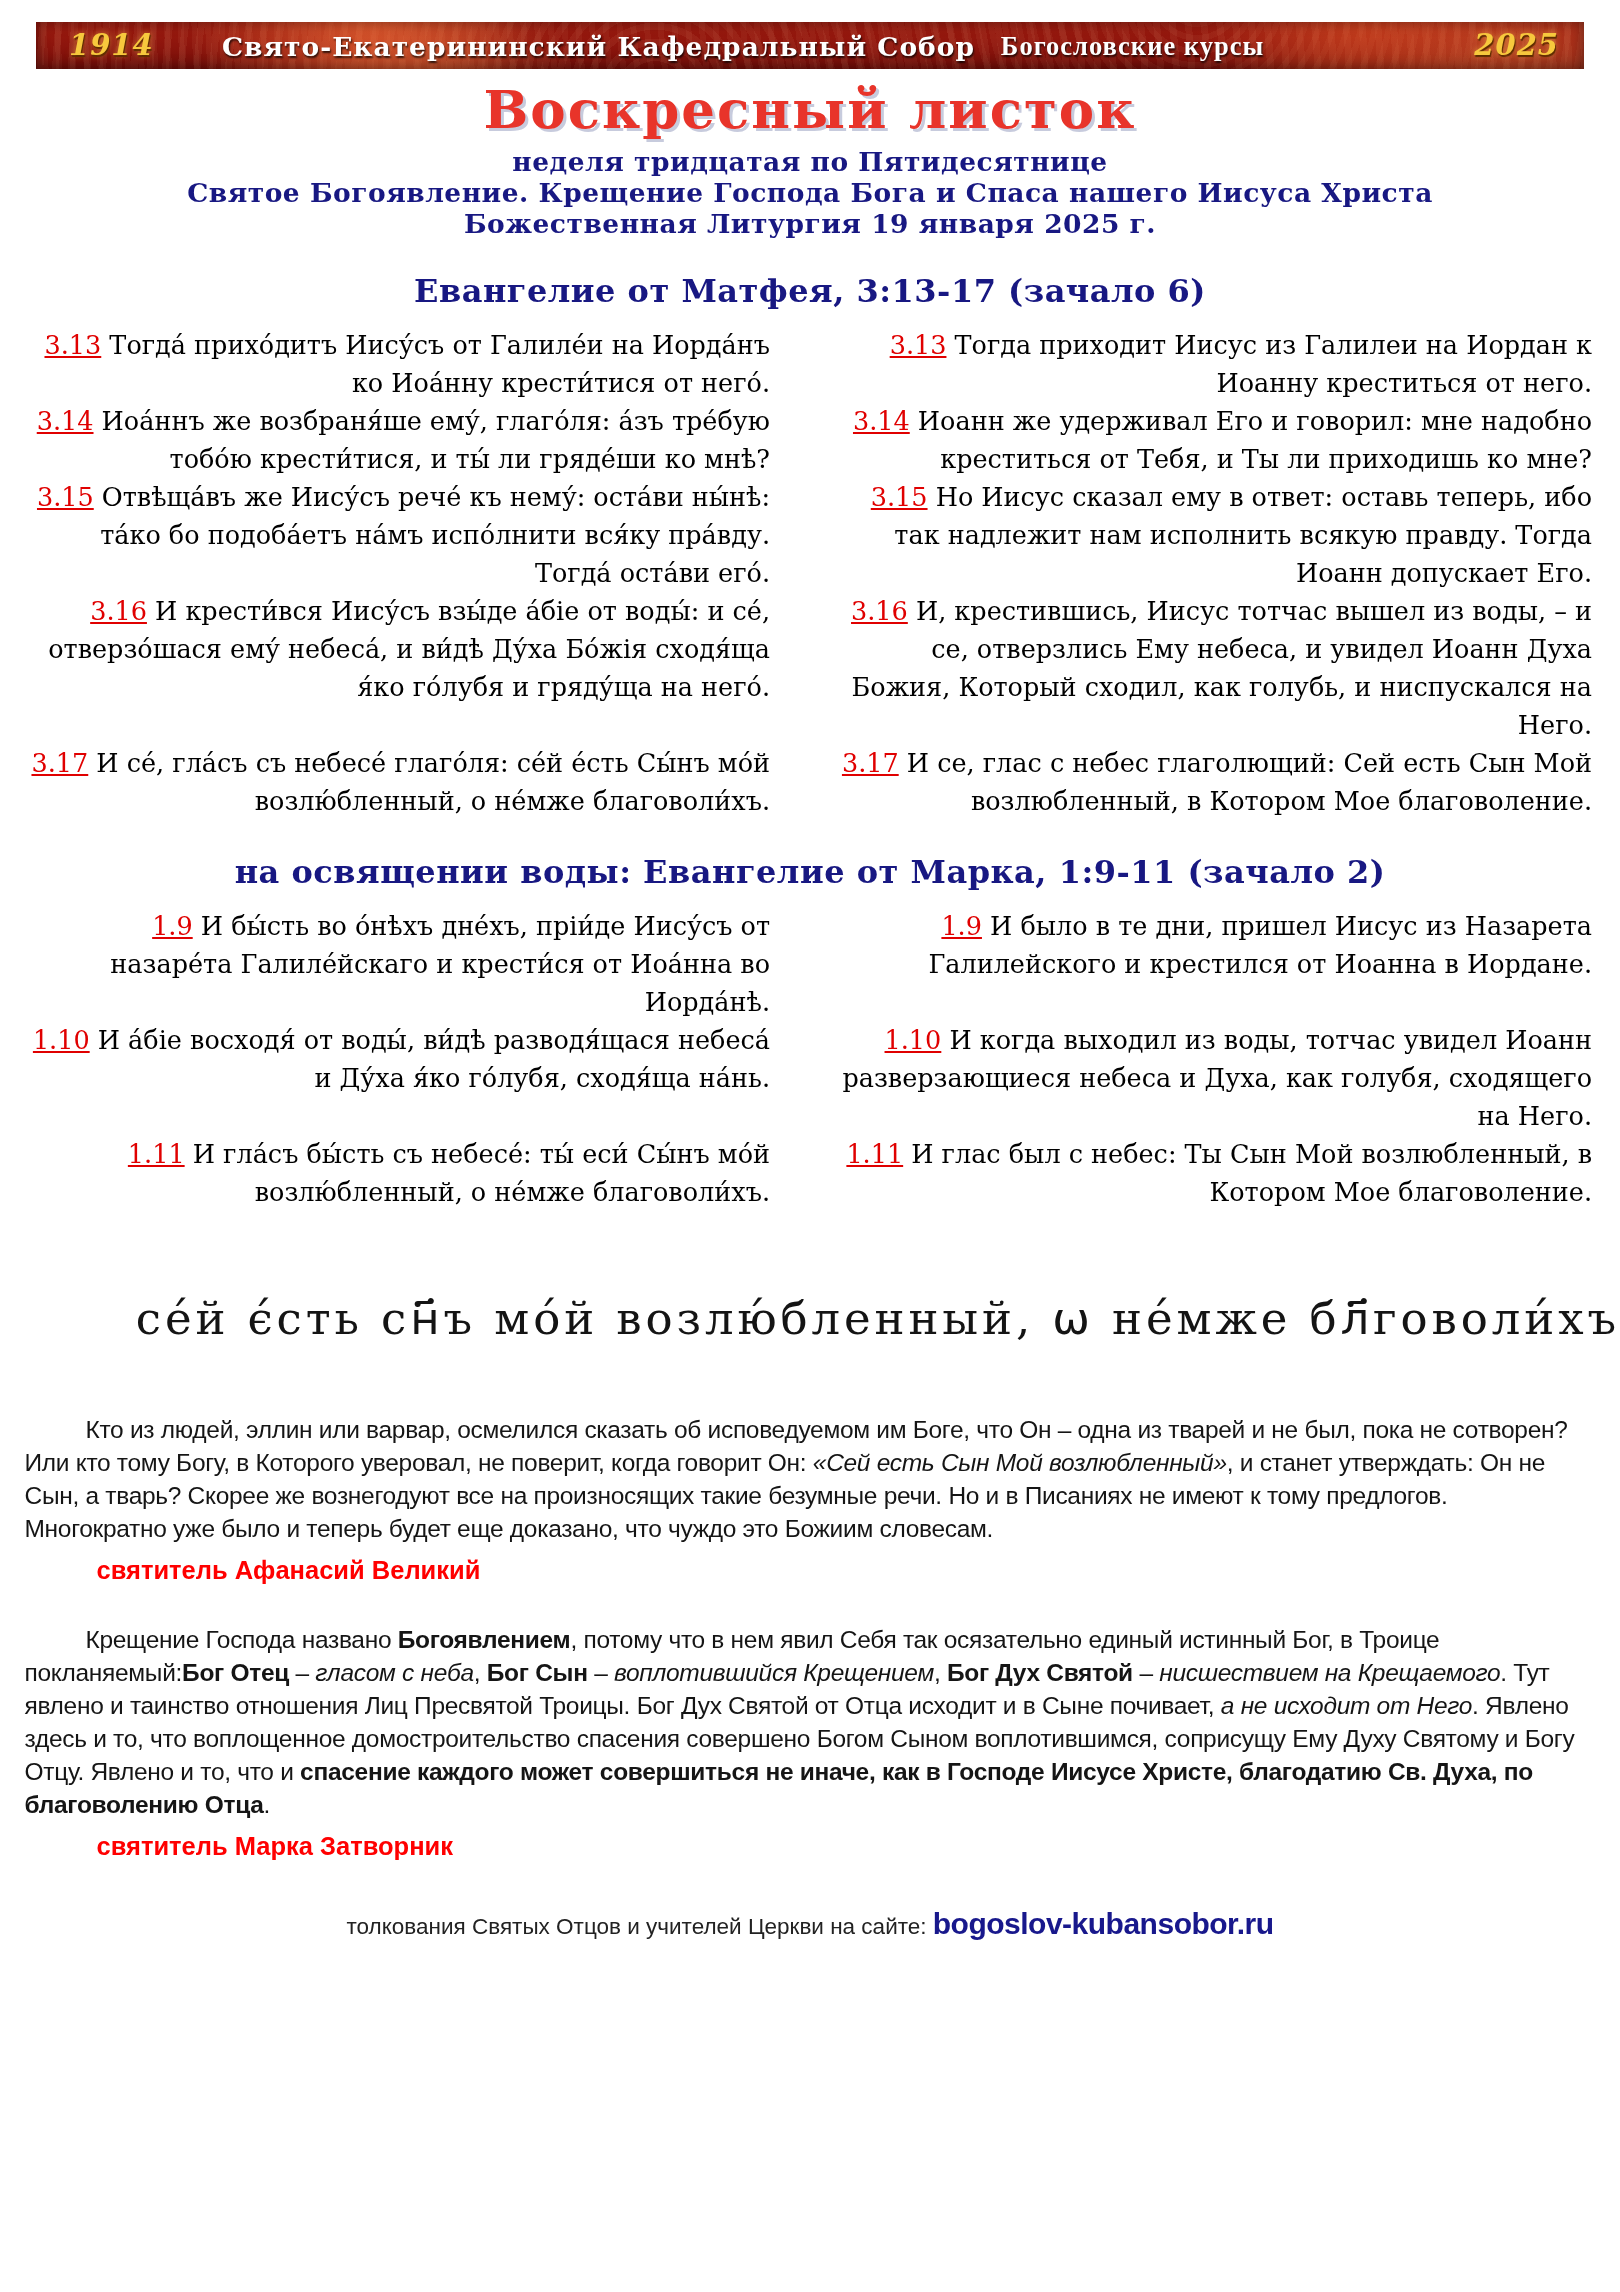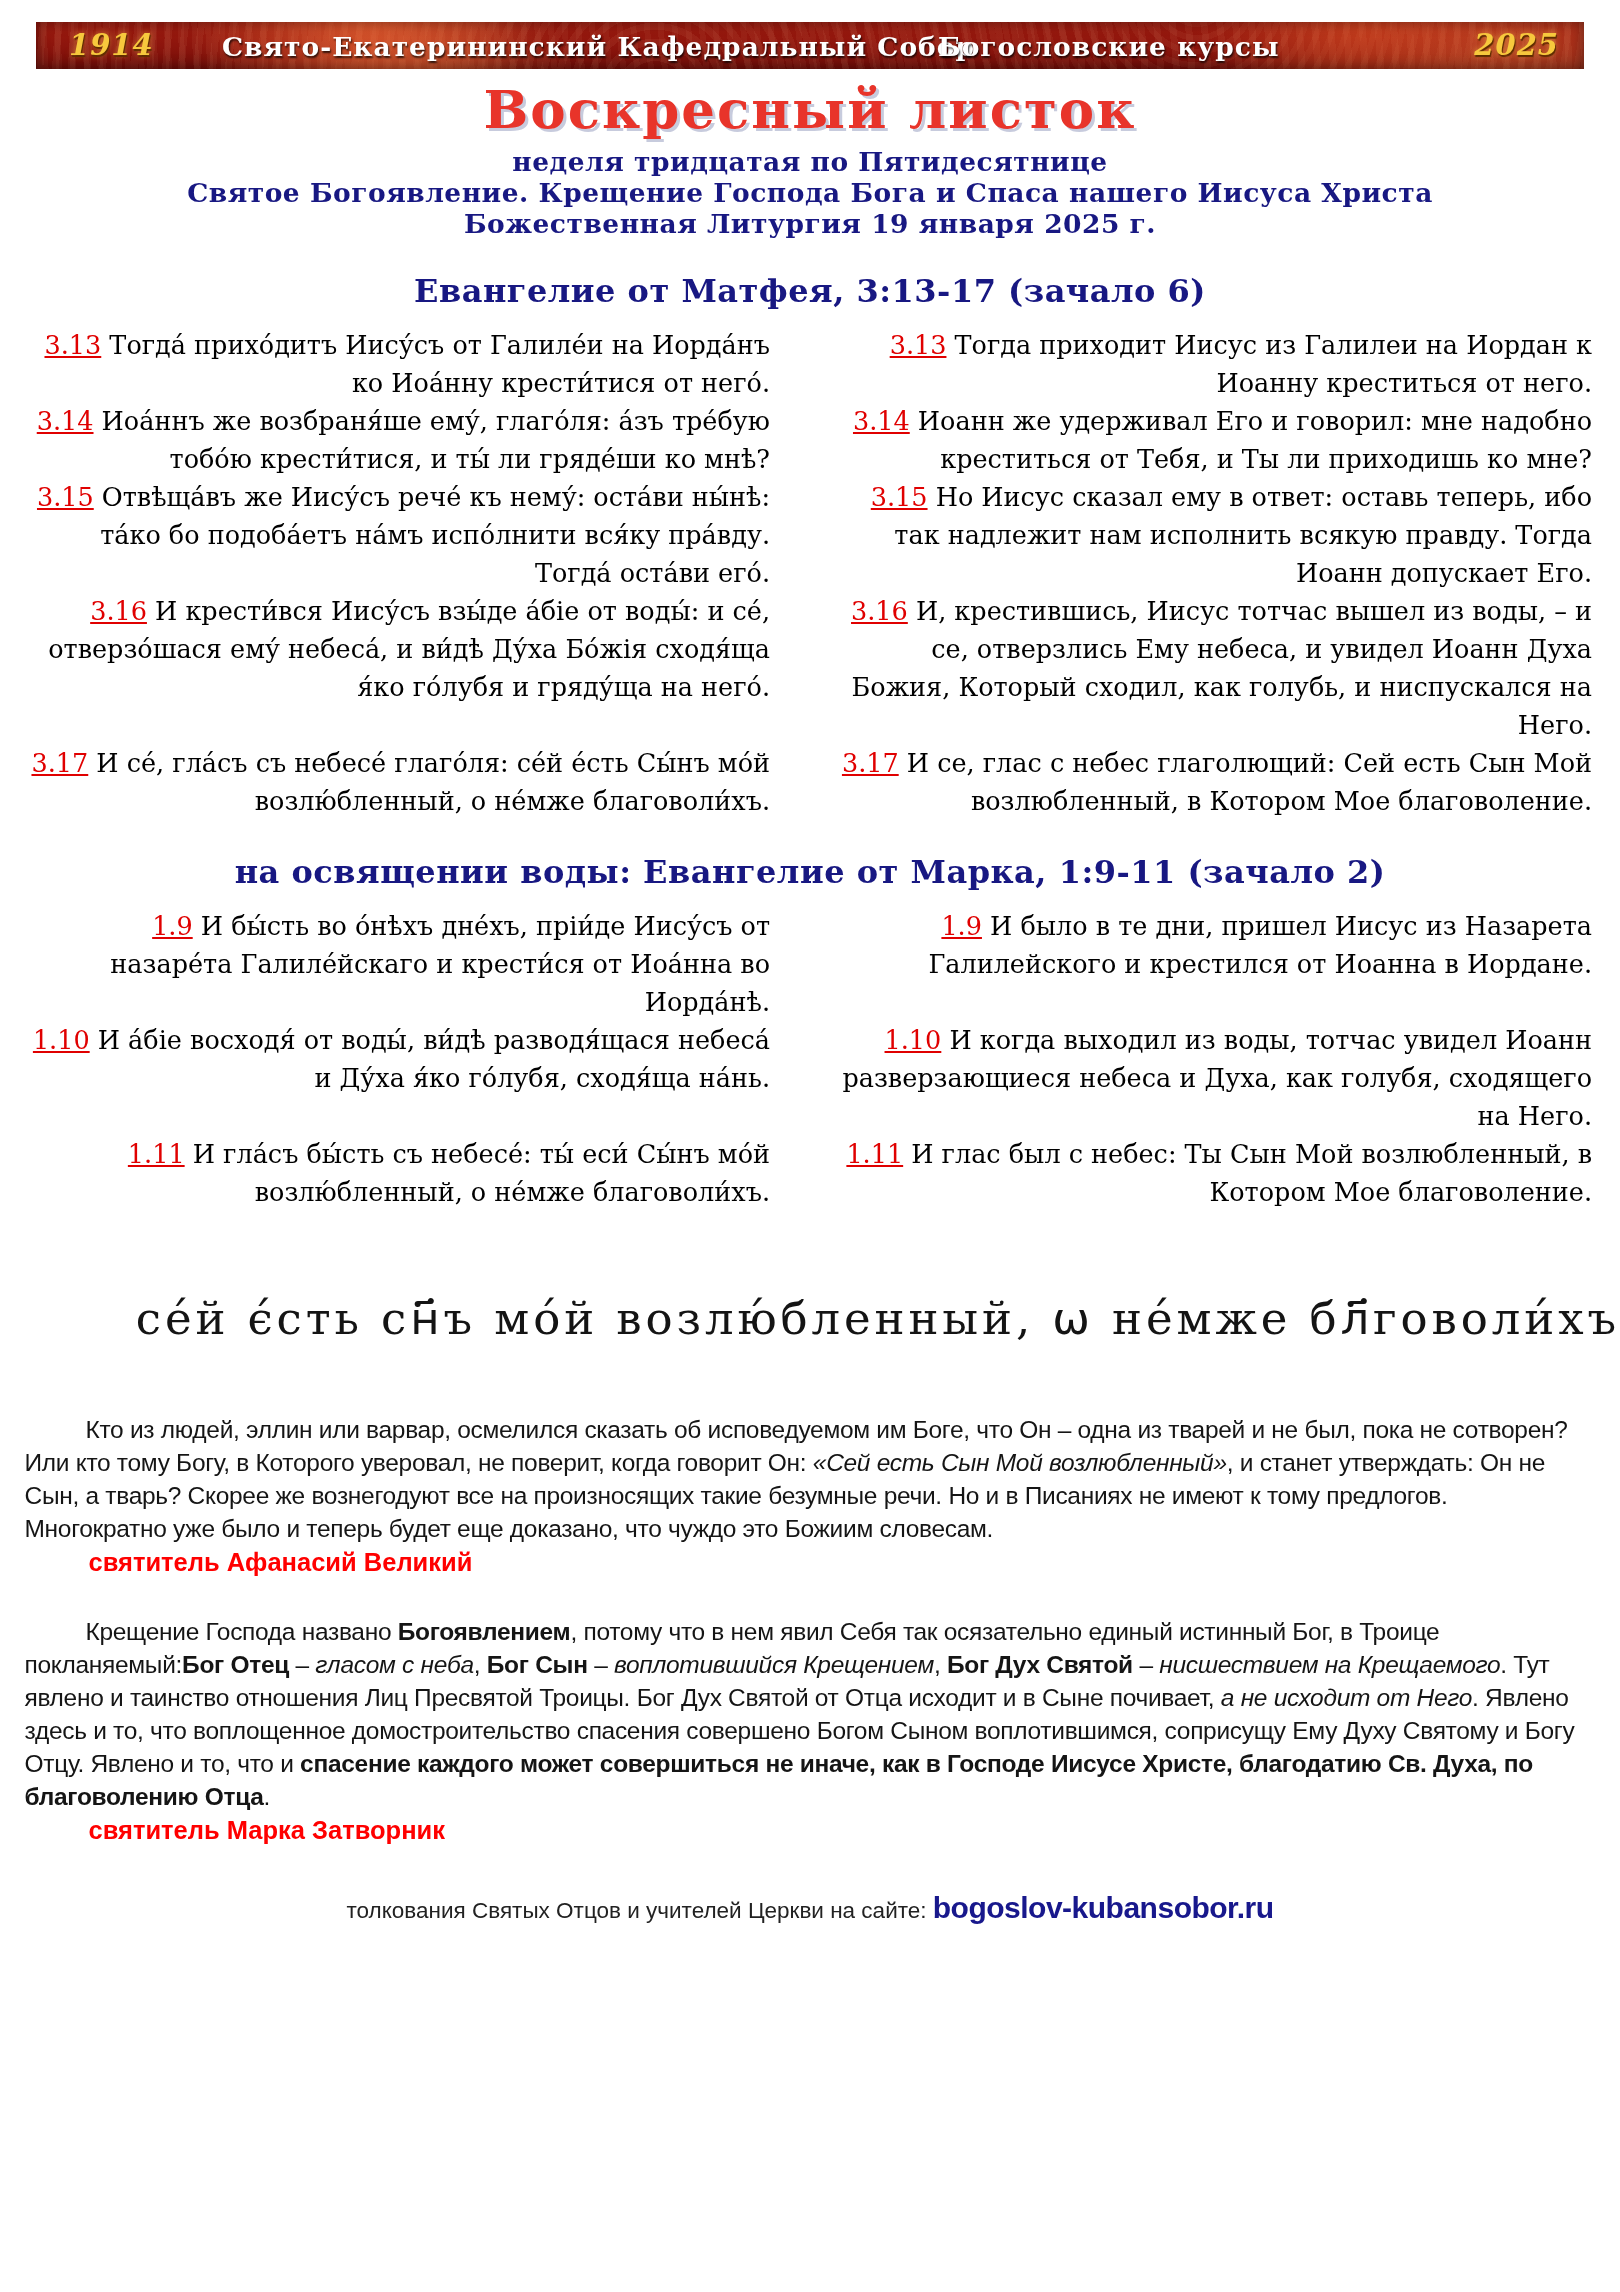--- a/index.html
+++ b/index.html
@@ -31,21 +31,21 @@
   }
   .banner .year.left{left:33px;}
   .banner .year.right{right:25px;}
   .banner .btitle{
     position:absolute;top:0;line-height:49px;text-align:center;
     color:#ffffff;font-weight:bold;font-size:26.5px;letter-spacing:1px;
     text-shadow:1px 2px 2px rgba(0,0,0,.75);
     white-space:nowrap;
   }
   .banner .t1{left:186px;width:559px;}
-  .banner .t2{left:902px;width:333px;}
+  .banner .t2{left:930px;width:333px;font-family:Liberation Serif, serif;}
 
   
   .main-title{
     margin:9.8px 0 5.9px 0;text-align:center;
     font-size:53px;font-weight:bold;letter-spacing:2px;
     color:#e8342a;
     text-shadow:2.9px 2.9px 0 rgba(130,140,180,.45);
   }
   .subtitle{
     text-align:center;color:#181882;font-weight:bold;
@@ -77,21 +77,21 @@
 
   
   .commentary{
     padding:0 24.5px;margin-top:69px;
     font-family:"Liberation Sans","DejaVu Sans",sans-serif;
     font-size:24.5px;line-height:33px;color:#151515;
   }
   .commentary.second{margin-top:35px;}
   .ctext{margin:0;text-indent:61px;letter-spacing:-0.3px;}
   .attribution{
-    margin:0;padding-left:64px;
+    margin:8px;padding-left:64px;
     color:#ff0000;font-weight:bold;font-size:25.5px;line-height:35px;
   }
 
   
   .footer{
     margin-top:43px;text-align:center;
     font-family:"Liberation Sans","DejaVu Sans",sans-serif;
     font-size:22.5px;color:#222;
   }
   .footer-link{

